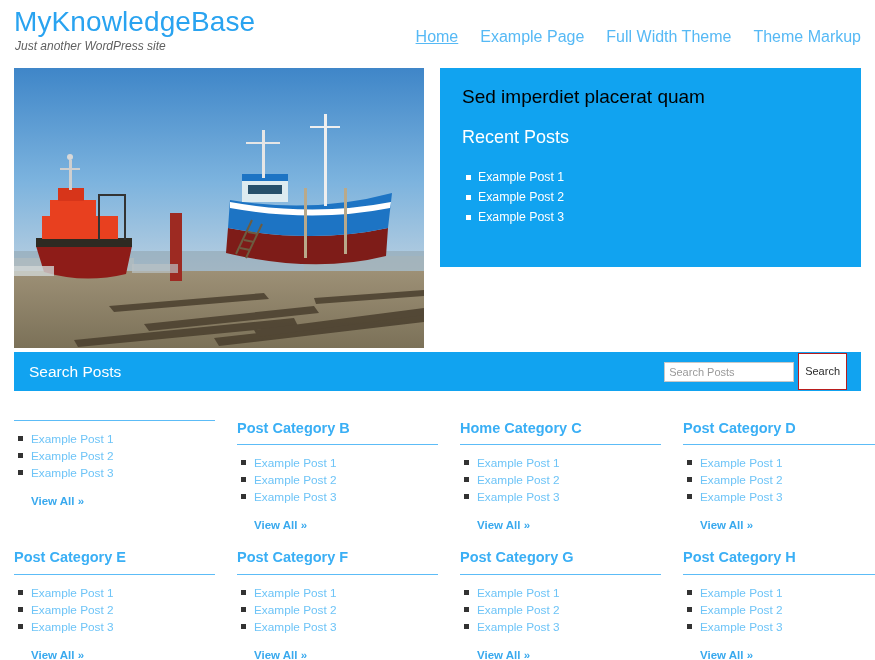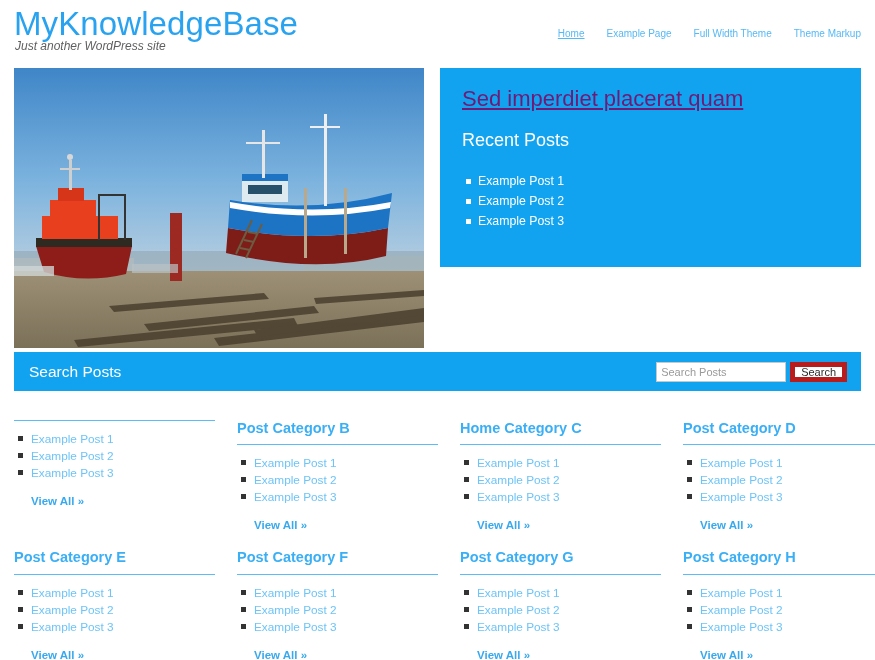--- a/index.html
+++ b/index.html
@@ -11,54 +11,54 @@
     font-family: "Liberation Sans", sans-serif;
   }
   .page { position: relative; width: 875px; height: 660px; }
 
   
   .site-header {
     position: absolute; left: 0; top: 0; width: 875px; height: 62px;
   }
   .site-title {
     position: absolute; left: 14px; top: 7px;
-    font-size: 33px; font-weight: 400; letter-spacing: 0.1px;
+    font-size: 28px; font-weight: 400; letter-spacing: 0.1px;
     color: #29a3f0; line-height: 1.05; white-space: nowrap;
   }
   .site-tagline {
     position: absolute; left: 15px; top: 39px;
     font-size: 12px; font-style: italic; color: #5f5f5f;
     white-space: nowrap;
   }
   .main-nav {
     position: absolute; right: 14px; top: 28px;
     display: flex; align-items: center; gap: 22px;
   }
   .nav-link {
-    font-size: 10px; color: #56b9f5; text-decoration: none;
+    font-size: 16px; color: #56b9f5; text-decoration: none;
     white-space: nowrap; cursor: pointer;
   }
   .nav-link.active { text-decoration: underline; }
 
   
   .hero-row { position: absolute; left: 14px; top: 68px; width: 847px; height: 280px; }
 
   .hero-image {
     position: absolute; left: 0; top: 0; width: 410px; height: 280px;
     overflow: hidden; background: #9fbcd8;
   }
   .hero-image svg { display: block; width: 410px; height: 280px; }
 
   .intro-panel {
     position: absolute; left: 426px; top: 0; width: 421px; height: 199px;
     background: #11a3f0; color: #ffffff; padding: 18px 22px 10px 22px;
   }
   .intro-title {
-    font-size: 22px; font-weight: 400; color: #701a75;
-    margin: 0 0 11px 0; line-height: 1.2; text-decoration: underline;
+    font-size: 19px; font-weight: 400; color: #000000;
+    margin: 0 0 11px 0; line-height: 1.2;
   }
   .intro-text {
     font-size: 12.3px; line-height: 1.62; color: #ffffff; margin: 0;
   }
   .recent-title {
     font-size: 18px; font-weight: 400; color: #ffffff;
     margin: 18px 0 20px 0; line-height: 1.2;
   }
   .recent-list { list-style: none; margin: 0; padding: 0 0 0 16px; }
   .recent-list li {
@@ -80,21 +80,21 @@
     font-size: 15.5px; font-weight: 400; color: #ffffff; line-height: 1;
   }
   .search-form { display: flex; align-items: center; gap: 4px; }
   .search-input {
     width: 130px; height: 20px; border: 1px solid #c8c8c8; background: #ffffff;
     font-family: "Liberation Sans", sans-serif; font-size: 11px; color: #333;
     padding: 0 4px; outline: none;
   }
   .search-input::placeholder { color: #9a9a9a; }
   .search-button {
-    height: 20px; border: 5px solid #b91c1c; background: #ffffff;
+    height: 37px; border: 1px solid #b91c1c; background: #ffffff;
     font-family: "Liberation Sans", sans-serif; font-size: 11px; color: #2b2b2b;
     padding: 0 6px; cursor: pointer; line-height: 1;
   }
 
   
   .cat-grid {
     position: absolute; left: 14px; top: 420px; width: 847px;
     display: grid; grid-template-columns: repeat(4, 201px);
     column-gap: 22px; row-gap: 0;
   }

